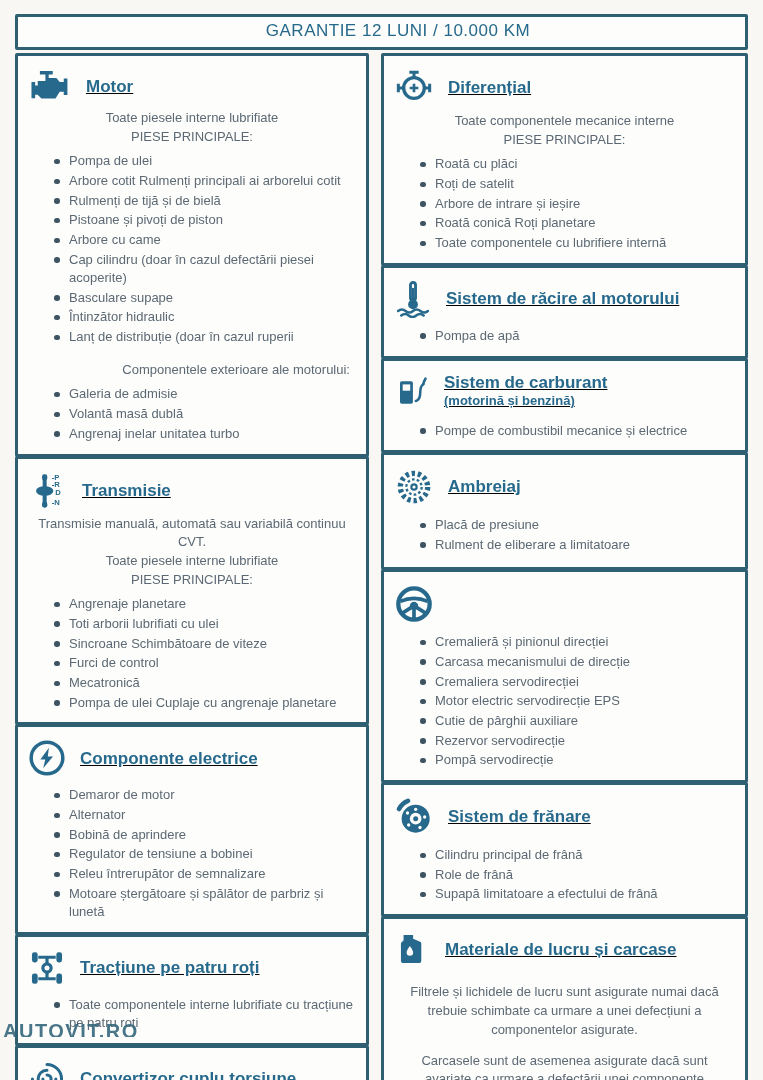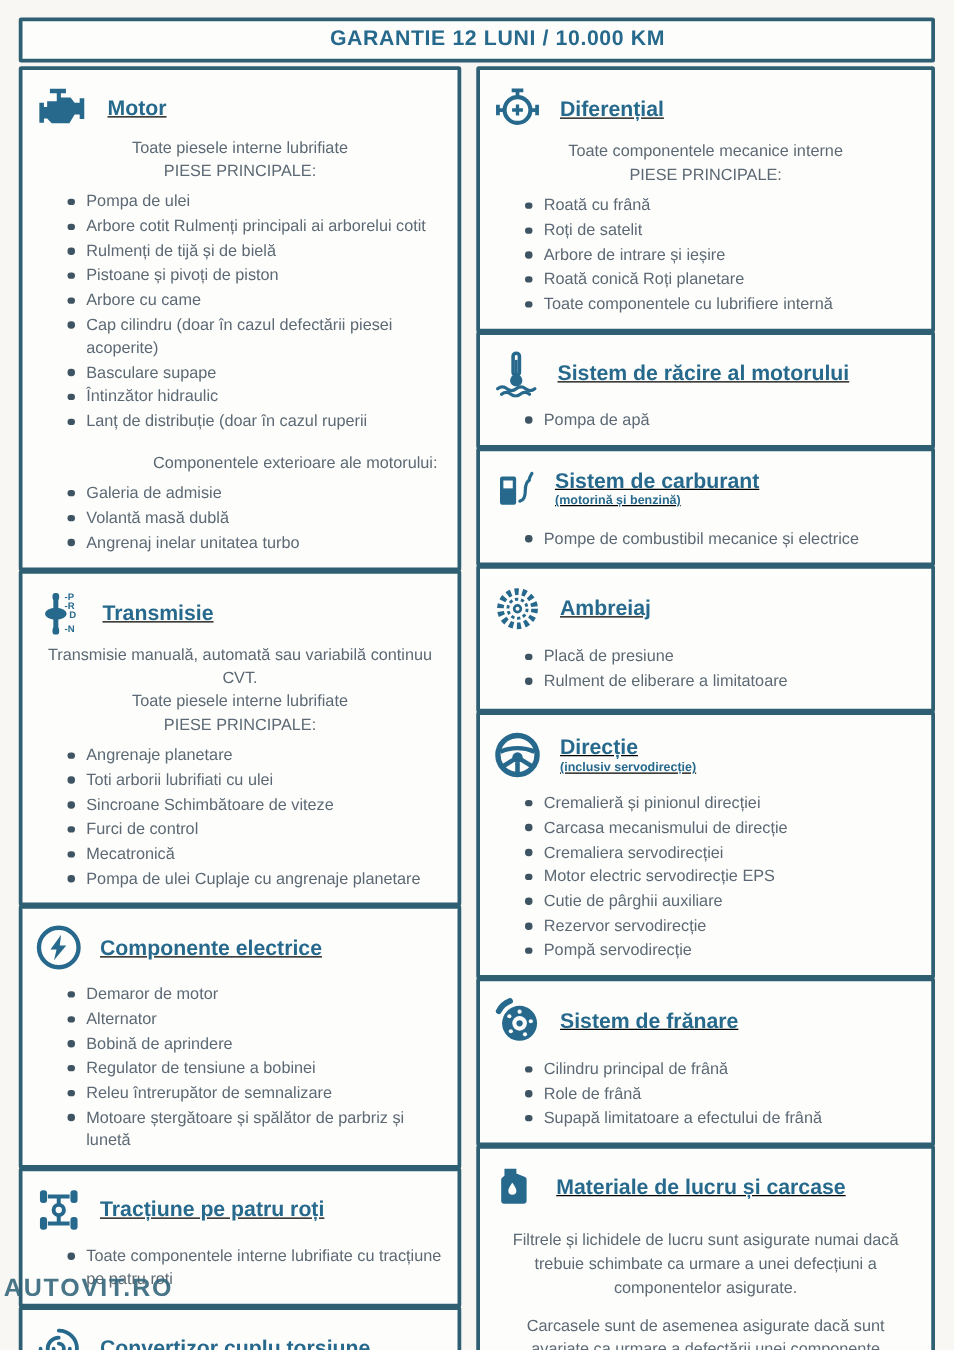--- a/index.html
+++ b/index.html
@@ -16,37 +16,37 @@
     width:763px;min-height:1080px;margin:0 auto;position:relative;
     background:var(--page-bg);
     font-family:"Liberation Sans","DejaVu Sans",sans-serif;
     overflow:hidden;
   }
   .header-box{
     margin:14px 15px 0;border:3px solid var(--border);background:var(--box-bg);
     text-align:center;padding:4px 0 6px;border-radius:2px;
   }
   .header-title{
-    color:var(--accent);font-weight:bold;font-size:17px;letter-spacing:.5px;margin-left:33px;
+    color:var(--accent);font-weight:normal;font-size:17px;letter-spacing:.5px;margin-left:33px;
   }
   .content{display:flex;gap:12px;padding:0 15px;margin-top:3px;align-items:flex-start;}
   .col{display:flex;flex-direction:column;}
   .col-left{width:354px;flex:none;}
   .col-right{flex:1;}
   .box{
     border:3px solid var(--border);background:var(--box-bg);
     border-radius:2px;padding:5px 10px 9px;width:100%;
   }
   .box + .box{margin-top:-1px;}
   .sec-head{display:flex;justify-content:flex-start;align-items:center;gap:14px;padding:7px 0 3px;text-decoration:underline;}
   .icon{color:var(--accent);display:flex;flex:none;}
   .icon svg{display:block;}
   .titlewrap{display:flex;flex-direction:column;align-items:flex-start;}
   .sec-title{color:var(--accent);font-weight:bold;font-size:17px;line-height:1.15;}
-  .sec-subtitle{color:var(--accent);font-weight:bold;font-size:10px;margin-top:1px;}
+  .sec-subtitle{color:var(--accent);font-weight:bold;font-size:13px;margin-top:1px;}
   .intro{text-align:center;color:var(--body);font-size:13px;margin:1px 4px;line-height:1.4;}
   .subheading{text-align:right;color:var(--body);font-size:13px;margin:15px 6px 2px;line-height:1.4;}
   .blist{list-style:none;margin:6px 0 0;padding:0 2px 0 24px;}
   .blist li{
     position:relative;padding-left:17px;color:var(--body);
     font-size:13px;line-height:1.4;margin:1.5px 0;
   }
   .blist li::before{
     content:"";position:absolute;left:2px;top:6.5px;width:5.5px;height:5.5px;
     border-radius:50%;background:var(--bullet);
@@ -214,21 +214,21 @@
               <path d="M5.8 12H2.6M2.6 9.5v5M18.2 12h3.2M21.4 9.5v5" stroke-width="1.8"></path>
             </svg>
           </span>
           <div class="titlewrap">
             <div class="sec-title">Diferențial</div>
           </div>
         </div>
         <p class="intro">Toate componentele mecanice interne</p>
         <p class="intro">PIESE PRINCIPALE:</p>
         <ul class="blist">
-          <li>Roată cu frână</li>
+          <li>Roată cu plăci</li>
           <li>Roți de satelit</li>
           <li>Arbore de intrare și ieșire</li>
           <li>Roată conică Roți planetare</li>
           <li>Toate componentele cu lubrifiere internă</li>
         </ul>
       </section>
       <section class="box">
         <div class="sec-head">
           <span class="icon">
             <svg viewBox="0 0 24 24" width="38" height="38">
@@ -287,24 +287,20 @@
       <section class="box">
         <div class="sec-head">
           <span class="icon">
             <svg viewBox="0 0 24 24" width="40" height="40">
               <circle cx="12" cy="12" r="9.4" fill="none" stroke="currentColor" stroke-width="2.6"></circle>
               <path d="M3.8 10.4c5.1-2.2 11.3-2.2 16.4 0" fill="none" stroke="currentColor" stroke-width="2.2"></path>
               <circle cx="12" cy="13.2" r="2.5" fill="currentColor"></circle>
               <path d="M12 15.5V21M10.2 14.2l-5.4 3.4M13.8 14.2l5.4 3.4" stroke="currentColor" stroke-width="2.2"></path>
             </svg>
           </span>
-          <div class="titlewrap">
-            <div class="sec-title">Direcție</div>
-            <div class="sec-subtitle">(inclusiv servodirecție)</div>
-          </div>
         </div>
         <ul class="blist">
           <li>Cremalieră și pinionul direcției</li>
           <li>Carcasa mecanismului de direcție</li>
           <li>Cremaliera servodirecției</li>
           <li>Motor electric servodirecție EPS</li>
           <li>Cutie de pârghii auxiliare</li>
           <li>Rezervor servodirecție</li>
           <li>Pompă servodirecție</li>
         </ul>

